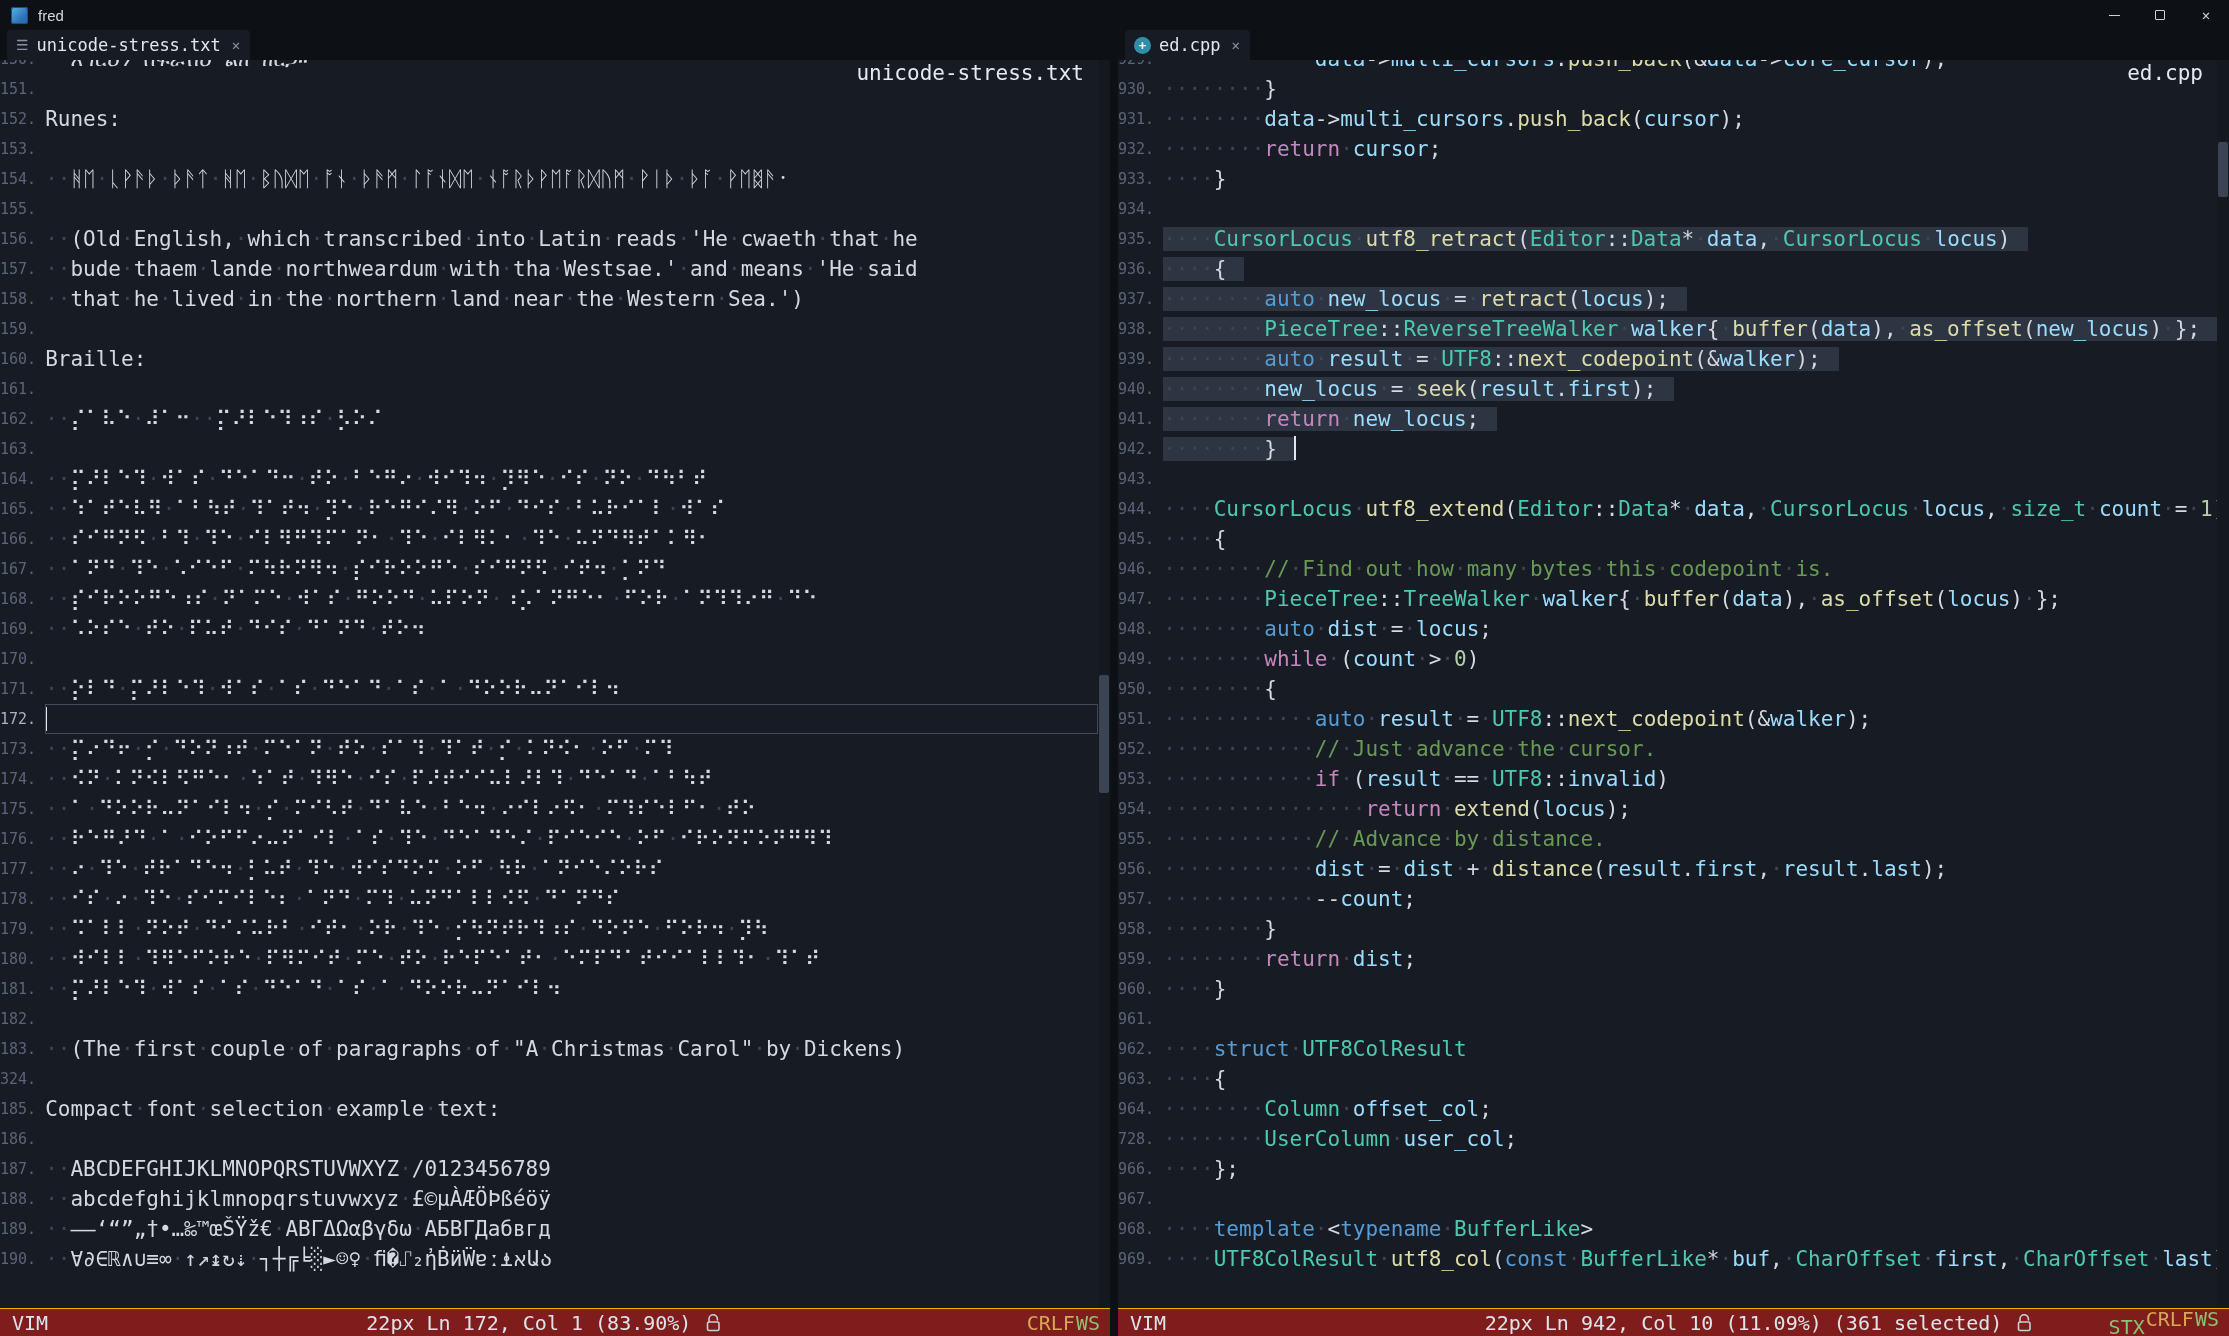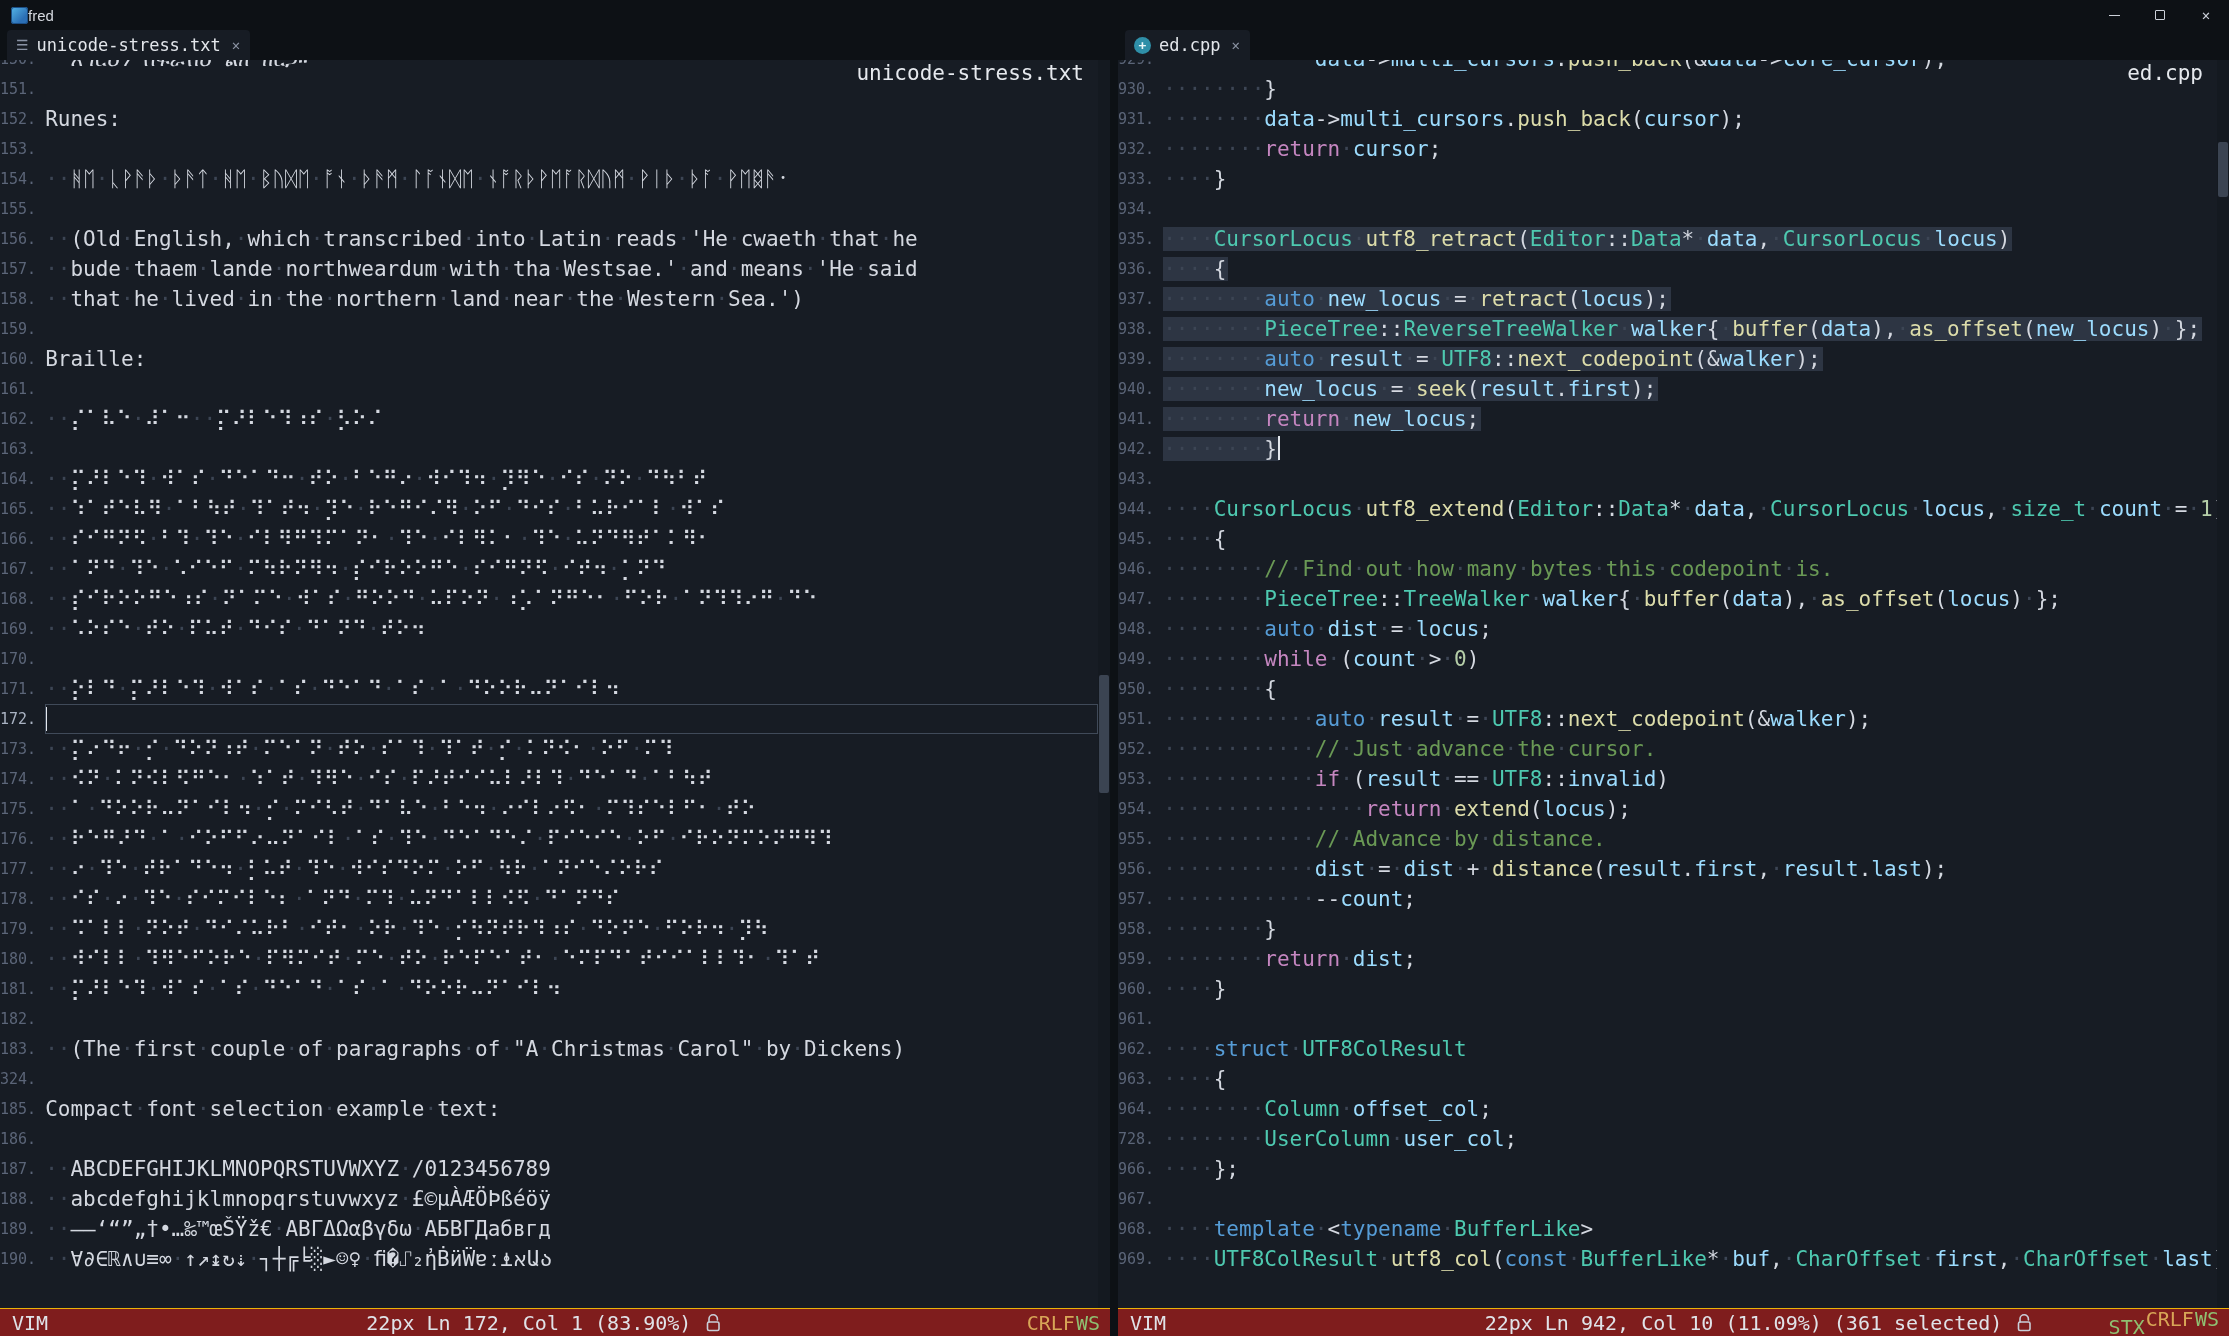--- a/index.html
+++ b/index.html
@@ -5,21 +5,21 @@
 <style>
   *{box-sizing:border-box;margin:0;padding:0}
   html,body{overflow:hidden;background:#0d1115}
   body{width:2229px;height:1336px;font-family:"DejaVu Sans Mono","DejaVu Sans",monospace;}
   .window{width:2229px;height:1336px;display:flex;flex-direction:column;background:#0d1115;color:#d7dae0;overflow:hidden}
 
   
   .titlebar{flex:0 0 30px;display:flex;align-items:center;background:#0d1115;}
   .app-icon{width:17px;height:17px;margin-left:11px;border-radius:3px;
     background:linear-gradient(135deg,#55b7e8 0%,#2b6fb5 70%);box-shadow:inset 0 0 0 1px #1c4f86;}
-  .window-title{font-size:15px;font-family:"Liberation Sans",sans-serif;color:#d4d8de}
+  .window-title{margin-left:10px;font-size:15px;font-family:"Liberation Sans",sans-serif;color:#d4d8de}
   .win-controls{margin-left:auto;display:flex;height:100%}
   .win-btn{width:46px;height:100%;display:flex;align-items:center;justify-content:center;color:#ccd1d9;font-size:14px}
   .min-glyph{display:block;width:11px;height:1px;background:#ccd1d9}
   .max-glyph{display:block;width:10px;height:10px;border:1px solid #ccd1d9;border-radius:1px}
 
   
   .main{flex:1;display:flex;min-height:0}
   .pane{display:flex;flex-direction:column;min-width:0}
   .pane.left{flex:0 0 1110px}
   .pane.right{flex:1}
@@ -33,21 +33,21 @@
   .tab-close{font-size:14px;color:#8b93a3}
 
   .editor{flex:1;position:relative;background:#171c24;overflow:hidden}
   .filename-overlay{position:absolute;top:-2px;right:26px;font-size:21px;line-height:30px;color:#e6e9ee;z-index:4}
   .lines{position:absolute;top:-16px;left:0;right:12px}
   .row{display:flex;height:30px;white-space:pre}
   .lnum{flex:0 0 44px;text-align:right;padding-right:9px;font-size:15px;line-height:30px;color:#5b6578}
   .row.current .lnum{color:#a9b2c2}
   .lcontent{flex:1;font-size:21px;line-height:30px;overflow:hidden;min-width:0}
   .row.current .lcontent{border:1px solid #404a59}
-  .selection{background:#2d3543;padding-right:2px}
+  .selection{background:#2d3543;padding-right:18px}
   .cursor{display:inline-block;width:2px;height:24px;background:#e2e6ec;vertical-align:-4px;margin:0 -1px}
 
   .tok-t{color:#d4d8e0}
   .tok-k{color:#c586c0}
   .tok-b{color:#569cd6}
   .tok-y{color:#4ec9b0}
   .tok-f{color:#dcdcaa}
   .tok-v{color:#9cdcfe}
   .tok-c{color:#6a9955}
   .tok-n{color:#b5cea8}

